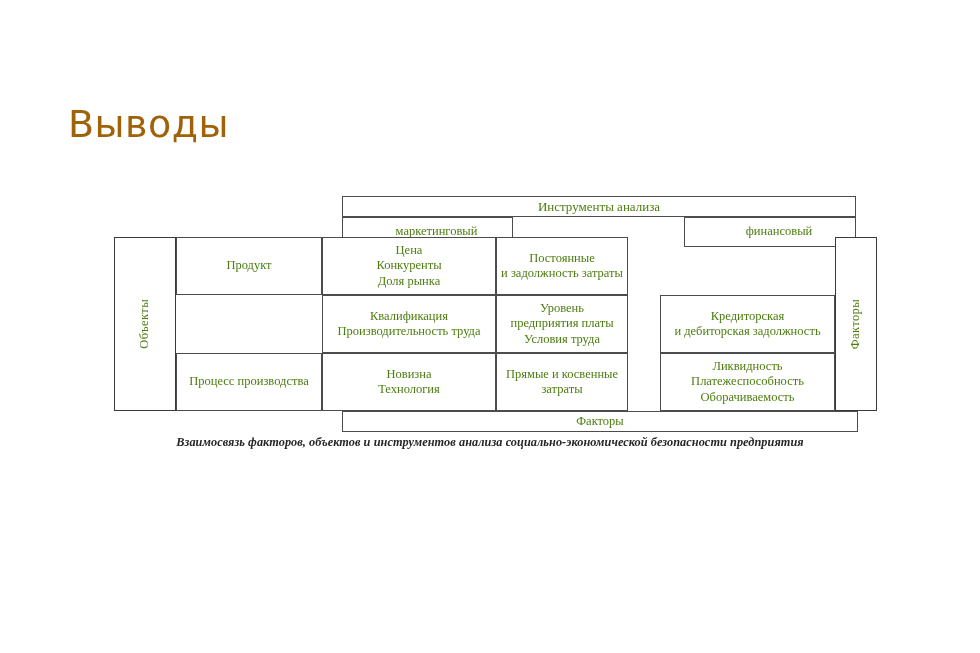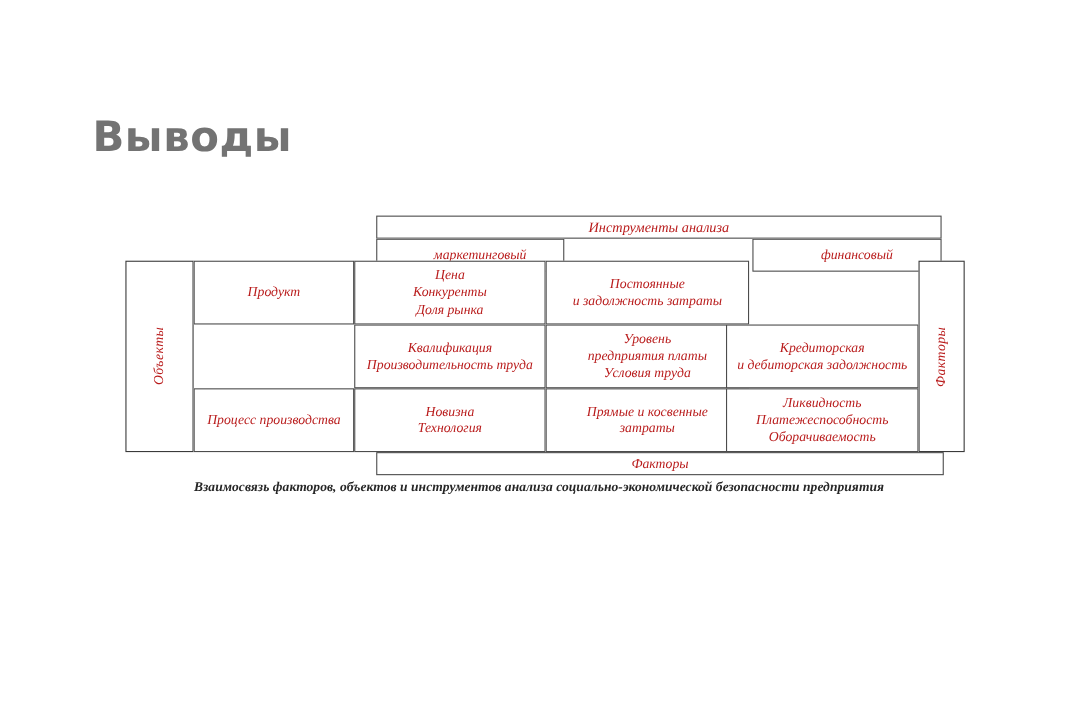--- a/index.html
+++ b/index.html
@@ -18,27 +18,27 @@
 
   .slide {
     position: absolute;
     inset: 0;
     background: #ffffff;
   }
 
   
   .slide-title {
     position: absolute;
-    left: 84px;
+    left: 68px;
     top: 104px;
     font-family: "DejaVu Sans", sans-serif;
-    font-weight: 700;
+    font-weight: 400;
     font-size: 38px;
     letter-spacing: 0.5px;
-    color: #737373;
+    color: #a16207;
     line-height: 1.1;
   }
 
   
   .figure {
     position: absolute;
     left: 0;
     top: 0;
     width: 980px;
     height: 653px;
@@ -48,22 +48,21 @@
     position: absolute;
     box-sizing: border-box;
     border: 1px solid #4c4c4c;
     background: #ffffff;
     display: flex;
     align-items: center;
     justify-content: center;
     text-align: center;
     font-size: 12.5px;
     line-height: 1.22;
-    color: #b91c1c;
-    font-style: italic;
+    color: #4d7c0f;
   }
 
   .box.thick {
     border: 1.6px solid #3a3a3a;
   }
 
   
   .hdr-title {
     left: 342px;
     top: 196px;
@@ -99,21 +98,21 @@
     transform: rotate(180deg);
     font-size: 12.5px;
     letter-spacing: 0.4px;
     white-space: nowrap;
   }
 
   
   .cell { font-size: 12.5px; }
   .col-obj  { left: 176px; width: 146px; }
   .col-mark { left: 322px; width: 174px; }
-  .col-marg { left: 496px; width: 185px; justify-content: center; }
+  .col-marg { left: 496px; width: 132px; justify-content: center; }
   .col-fin  { left: 660px; width: 175px; }
 
   .row1 { top: 237px; height: 58px; }
   .row2 { top: 295px; height: 58px; }
   .row3 { top: 353px; height: 58px; }
 
   
   .footer-band {
     left: 342px;
     top: 411px;

